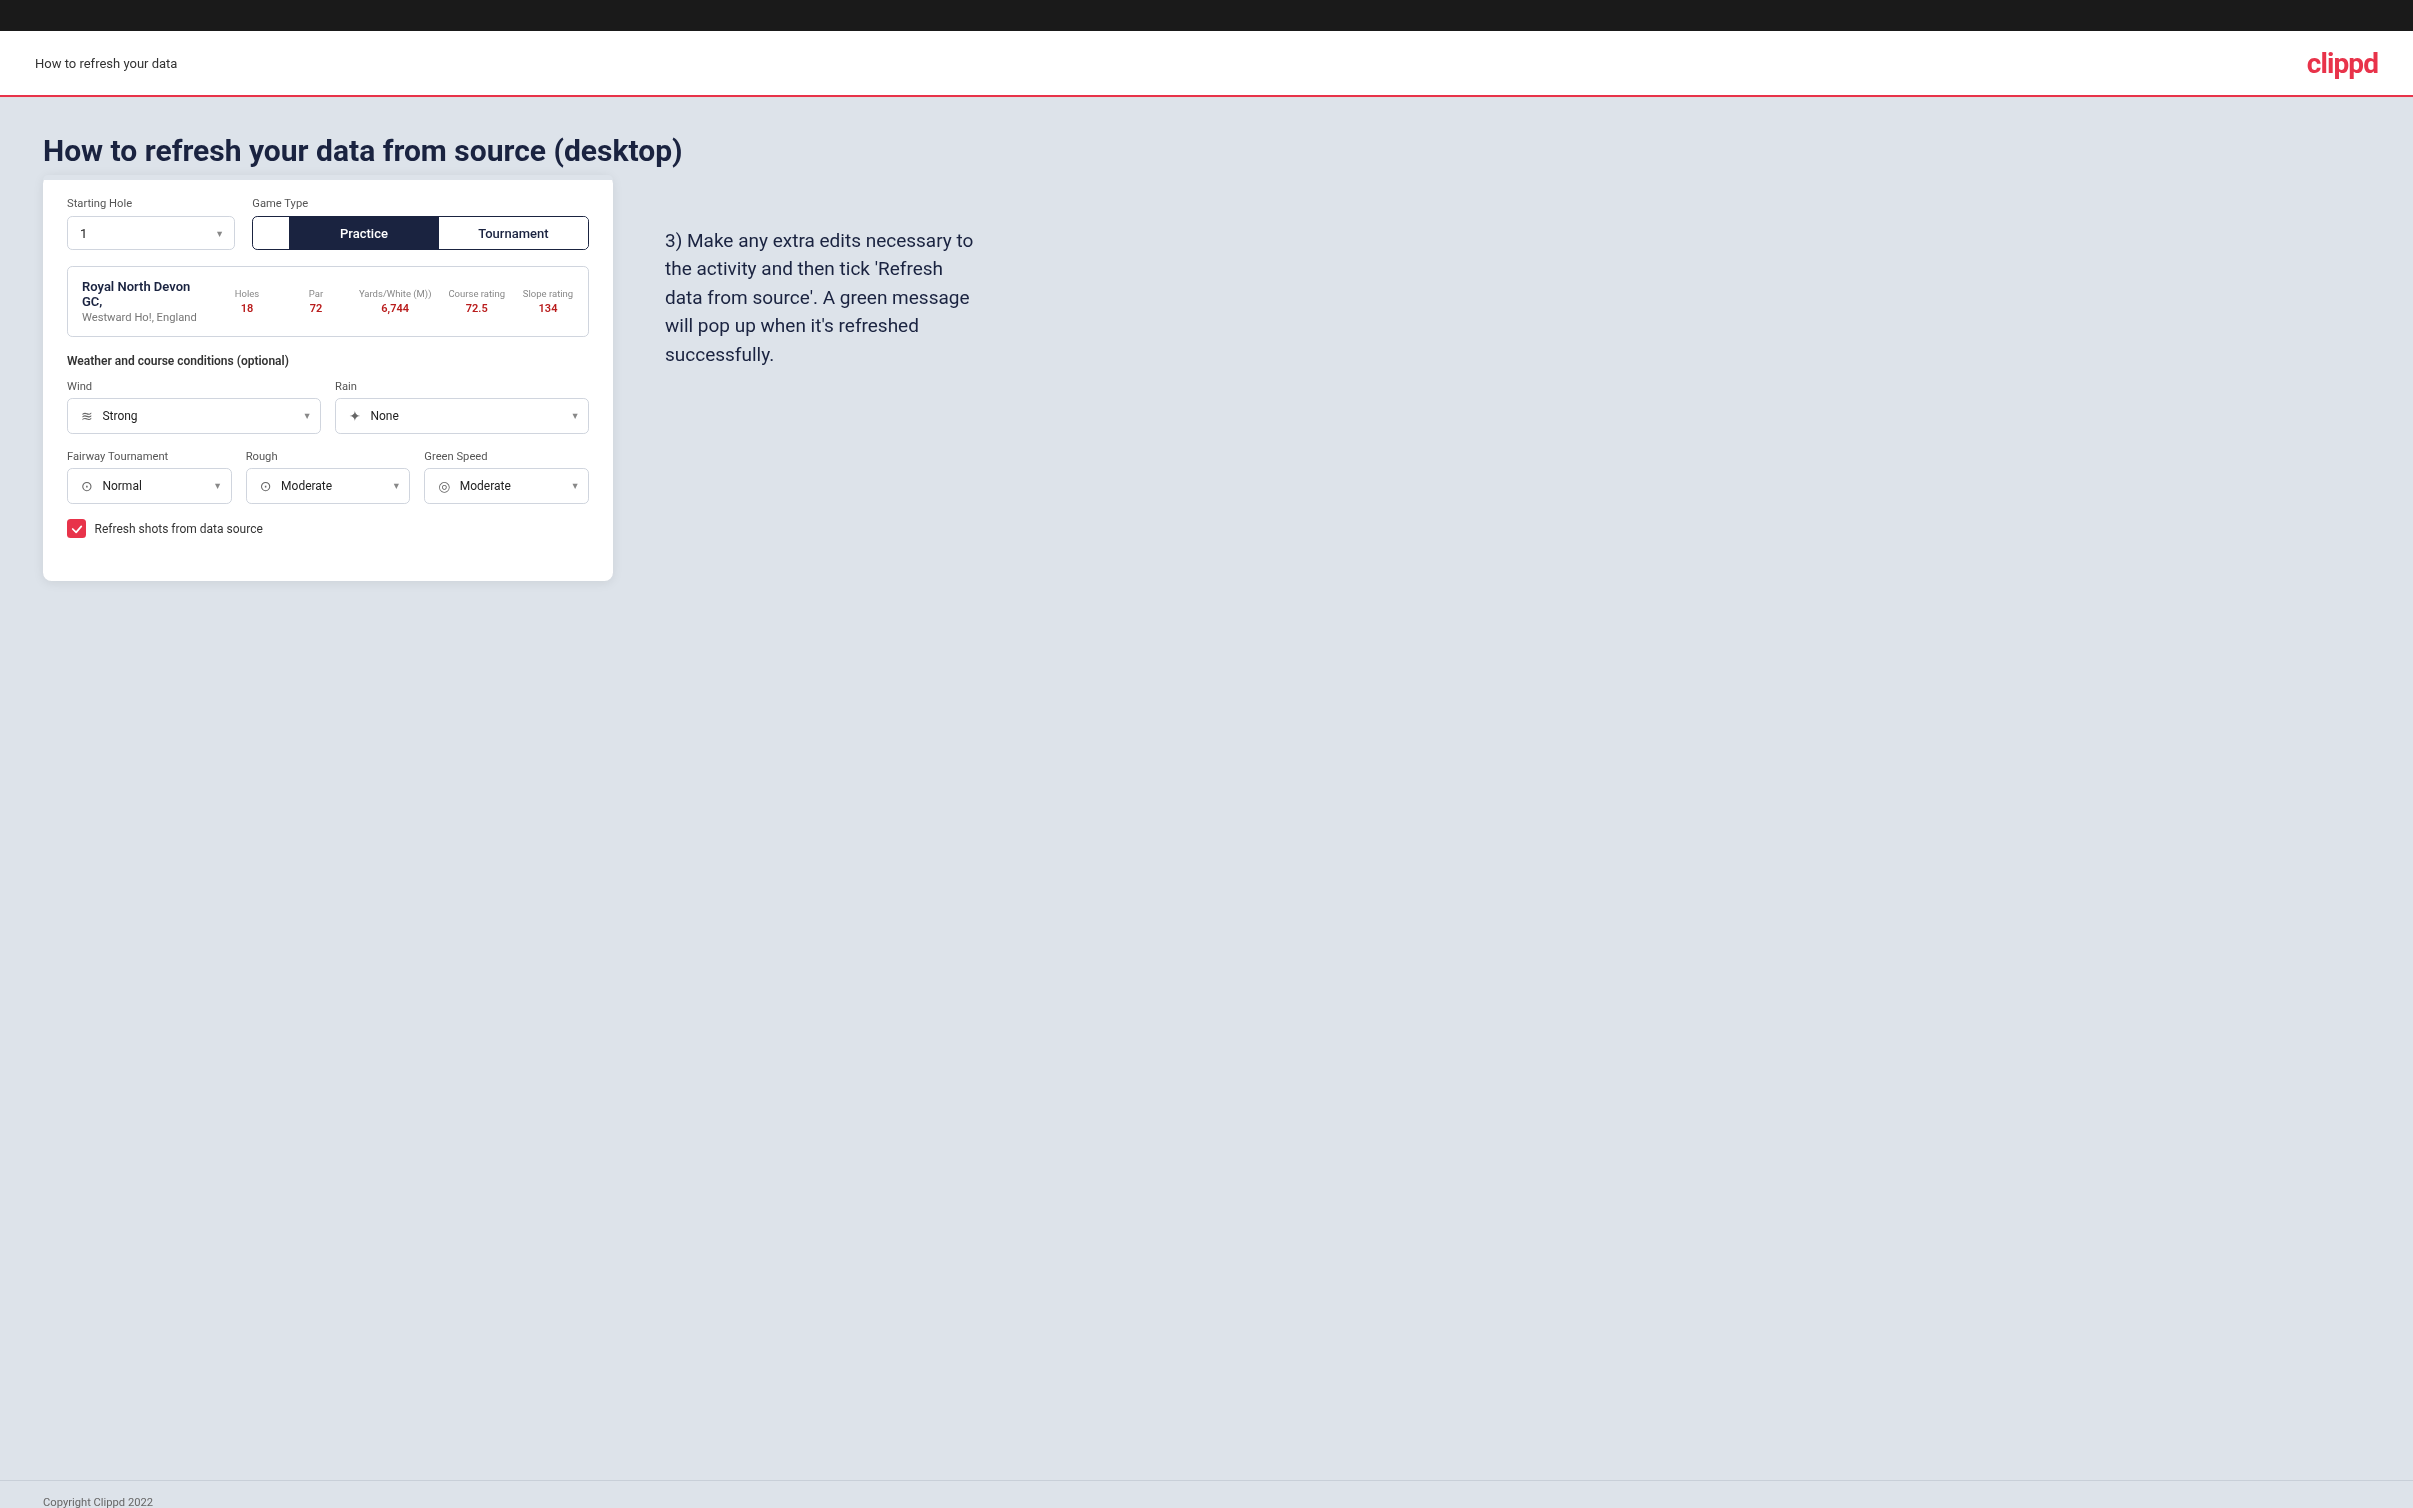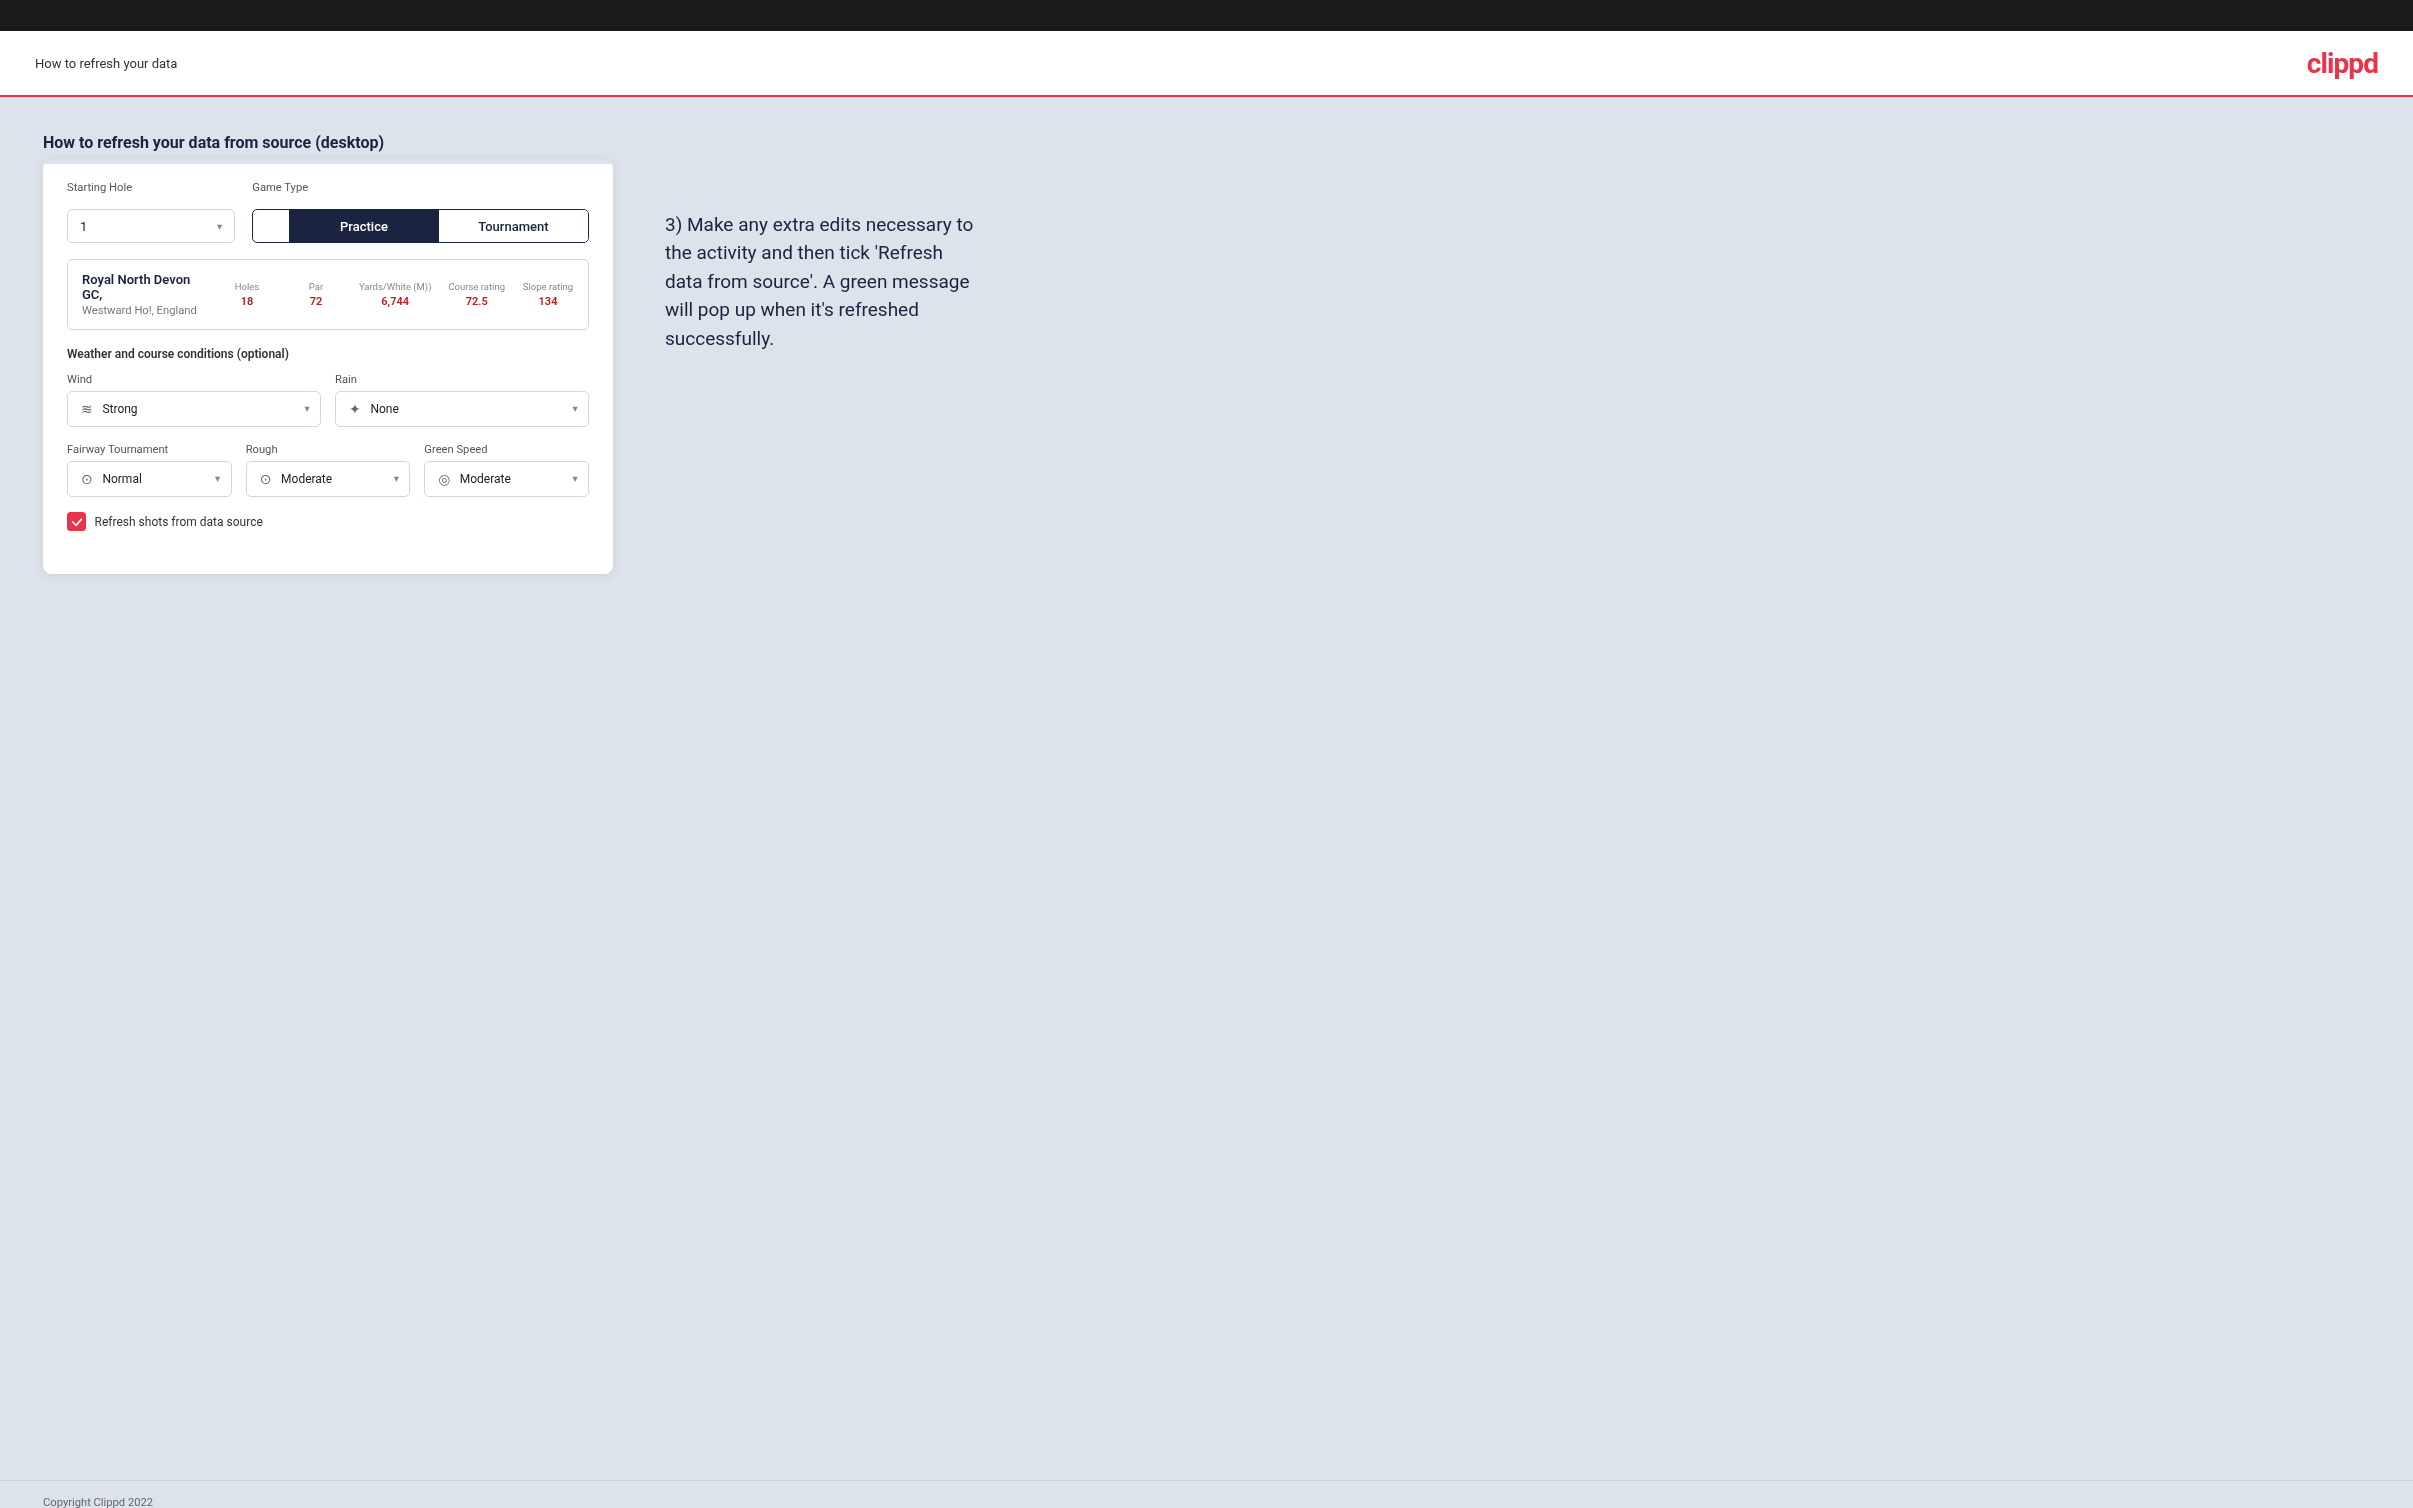--- a/index.html
+++ b/index.html
@@ -30,21 +30,21 @@
       font-weight: 700;
       color: #e8334a;
       letter-spacing: -0.9px;
     }
     .main-content {
       background: #dde3ea;
       min-height: calc(100vh - 31px - 60px - 35px);
       padding: 35px 43px;
     }
     .page-title {
-      font-size: 16px;
+      font-size: 30px;
       font-weight: 700;
       color: #1a2340;
       margin-bottom: 7px;
     }
     .page-subtitle {
       font-size: 15.5px;
       color: #333;
       margin-bottom: 28px;
     }
     .content-layout {
@@ -100,21 +100,21 @@
       font-size: 10.4px;
     }
     .game-type-group {
       flex: 2;
     }
     .toggle-row {
       display: flex;
       border: 1.7px solid #1a2340;
       border-radius: 5.2px;
       overflow: hidden;
-      margin-top: 10px;
+      margin-top: 1px;
       padding-left: 36px;
     }
     .toggle-btn {
       flex: 1;
       padding: 8.6px;
       text-align: center;
       font-size: 13px;
       font-weight: 500;
       cursor: pointer;
     }

